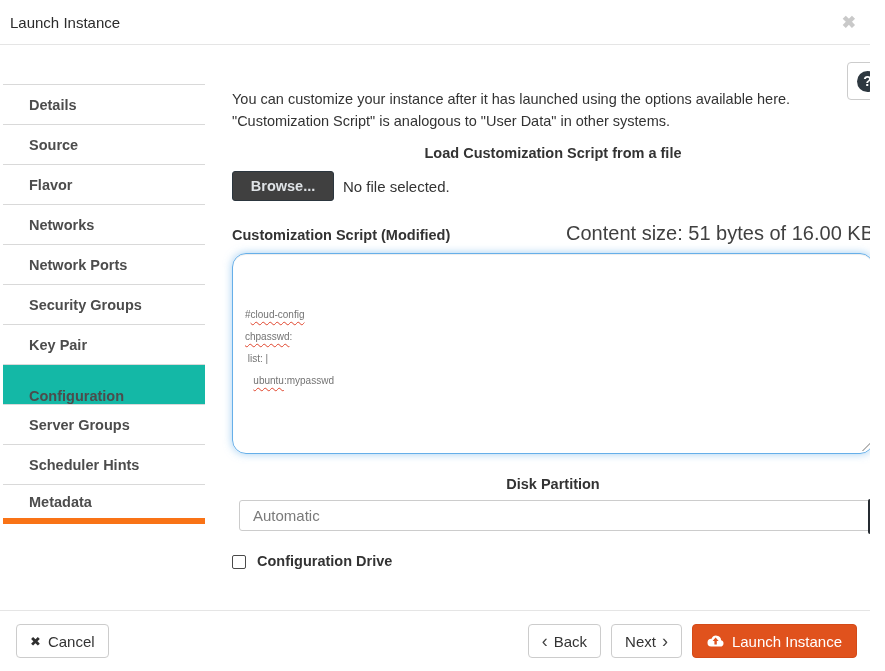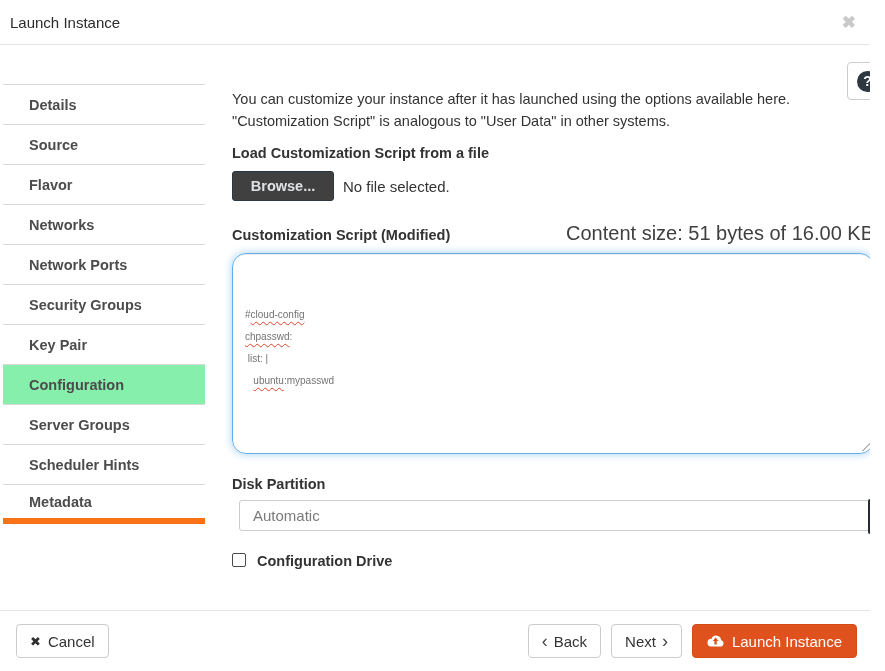--- a/index.html
+++ b/index.html
@@ -12,50 +12,50 @@
   .modal-title { font-size:15px; color:#2b2b2b; font-weight:400; }
   .close-btn { margin-left:auto; background:none; border:none; color:#c9c9c9; font-size:17px; font-weight:bold; cursor:pointer; line-height:1; }
 
   
   .modal-body { flex:1 1 auto; display:flex; overflow:hidden; }
 
   
   .sidebar { width:232px; flex:0 0 auto; padding:39px 0 0 3px; }
   .nav-item { width:202px; height:40px; border-top:1px solid #d9d9d9; display:flex; align-items:center; padding-left:26px; font-size:14.5px; font-weight:bold; color:#4c4c4c; cursor:pointer; }
   .nav-item:last-child { border-bottom:6px solid #f97316; }
-  .nav-item.active { background:#86efac; }
+  .nav-item.active { background:#14b8a6;align-items:flex-end; }
 
   
   .main { position:relative; width:642px; padding-top:43px; }
   .help-btn { position:absolute; top:17px; right:-25px; width:52px; height:38px; background:#fff; border:1px solid #ccc; border-radius:4px; display:flex; align-items:center; padding-left:9px; cursor:pointer; }
   .help-circle { width:21px; height:21px; border-radius:50%; background:#2e3840; color:#fff; font-size:14px; font-weight:bold; display:flex; align-items:center; justify-content:center; }
 
   .description { font-size:14.5px; line-height:22px; color:#333; }
 
-  .field-label { font-size:14.5px; font-weight:bold; color:#333; }
+  .field-label { font-size:14.5px; font-weight:bold; color:#333;text-align:center; }
   .lbl-load { margin-top:13px; }
 
   .file-row { margin-top:10px; display:flex; align-items:center; }
   .browse-btn { width:102px; height:30px; background:#404040; color:#dfe3e6; font-family:inherit; font-size:14.5px; font-weight:bold; border:1px solid #2c363e; border-radius:3px; cursor:pointer; }
   .file-status { margin-left:9px; font-size:15px; color:#333; }
 
   .script-label-row { margin-top:21px; display:flex; align-items:baseline; }
   .content-size { margin-left:auto; font-size:20px; font-weight:400; color:#404040; }
 
   .script-area { margin-top:8px; width:642px; height:201px; border:1px solid #66afe9; border-radius:14px; box-shadow:inset 0 1px 1px rgba(0,0,0,.075), 0 0 8px rgba(102,175,233,.6); padding:6px 12px; font-size:10px; line-height:22px; color:#737373; white-space:pre; overflow:hidden; position:relative; cursor:text; }
   .misspelled { text-decoration:underline wavy #e0442c; text-decoration-thickness:1px; text-underline-offset:3px; }
   .resize-grip { position:absolute; right:2px; bottom:2px; width:11px; height:11px; background:repeating-linear-gradient(135deg,#b9b9b9 0 1.5px,transparent 1.5px 4.5px); clip-path:polygon(100% 0,0 100%,100% 100%); cursor:nwse-resize; }
 
   .lbl-disk { margin-top:22px; }
   .select-box { margin-top:8px; width:642px; height:31px; border:1px solid #ccc; border-radius:3px; background:#fff; position:relative; display:flex; align-items:center; padding-left:13px; cursor:pointer;margin-left:7px; }
   .select-value { font-size:15px; color:#7a7a7a; }
   .select-arrow-strip { position:absolute; right:-1px; top:-2px; width:13px; height:35px; background:#252b31; border-radius:2px; display:flex; align-items:center; justify-content:center; }
   .select-chevron { color:#cfd2d4; font-size:8px; line-height:1; }
 
-  .checkbox-row { margin-top:22px; display:flex; align-items:flex-start; cursor:pointer; }
+  .checkbox-row { margin-top:22px; display:flex; align-items:flex-end; cursor:pointer; }
   .checkbox { width:14px; height:14px; border:1px solid #4a4a4a; border-radius:2px; background:#fff; }
   .checkbox-label { margin-left:11px; font-size:14.5px; font-weight:bold; color:#333; }
 
   
   .modal-footer { flex:0 0 auto; height:61px; border-top:1px solid #e5e5e5; display:flex; align-items:center; padding:0 13px 0 16px; }
   .btn { height:34px; border-radius:4px; font-family:inherit; font-size:15px; display:inline-flex; align-items:center; cursor:pointer; }
   .btn-default { background:#fff; border:1px solid #ccc; color:#333; padding:0 13px; }
   .btn-cancel .x-icon { font-size:13px; font-weight:bold; margin-right:7px; color:#2f2f2f; }
   .chev { font-size:18px; line-height:1; color:#444; }
   .chev-left { margin-right:6px; }

